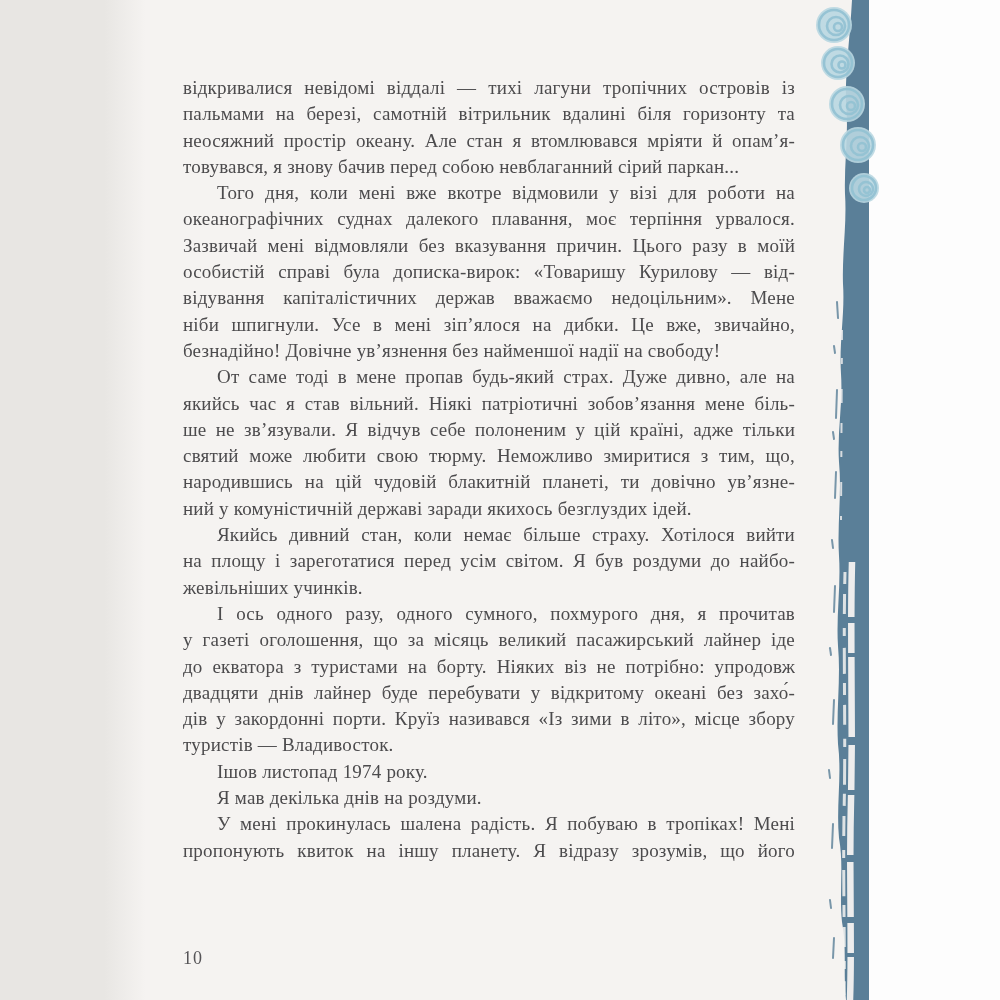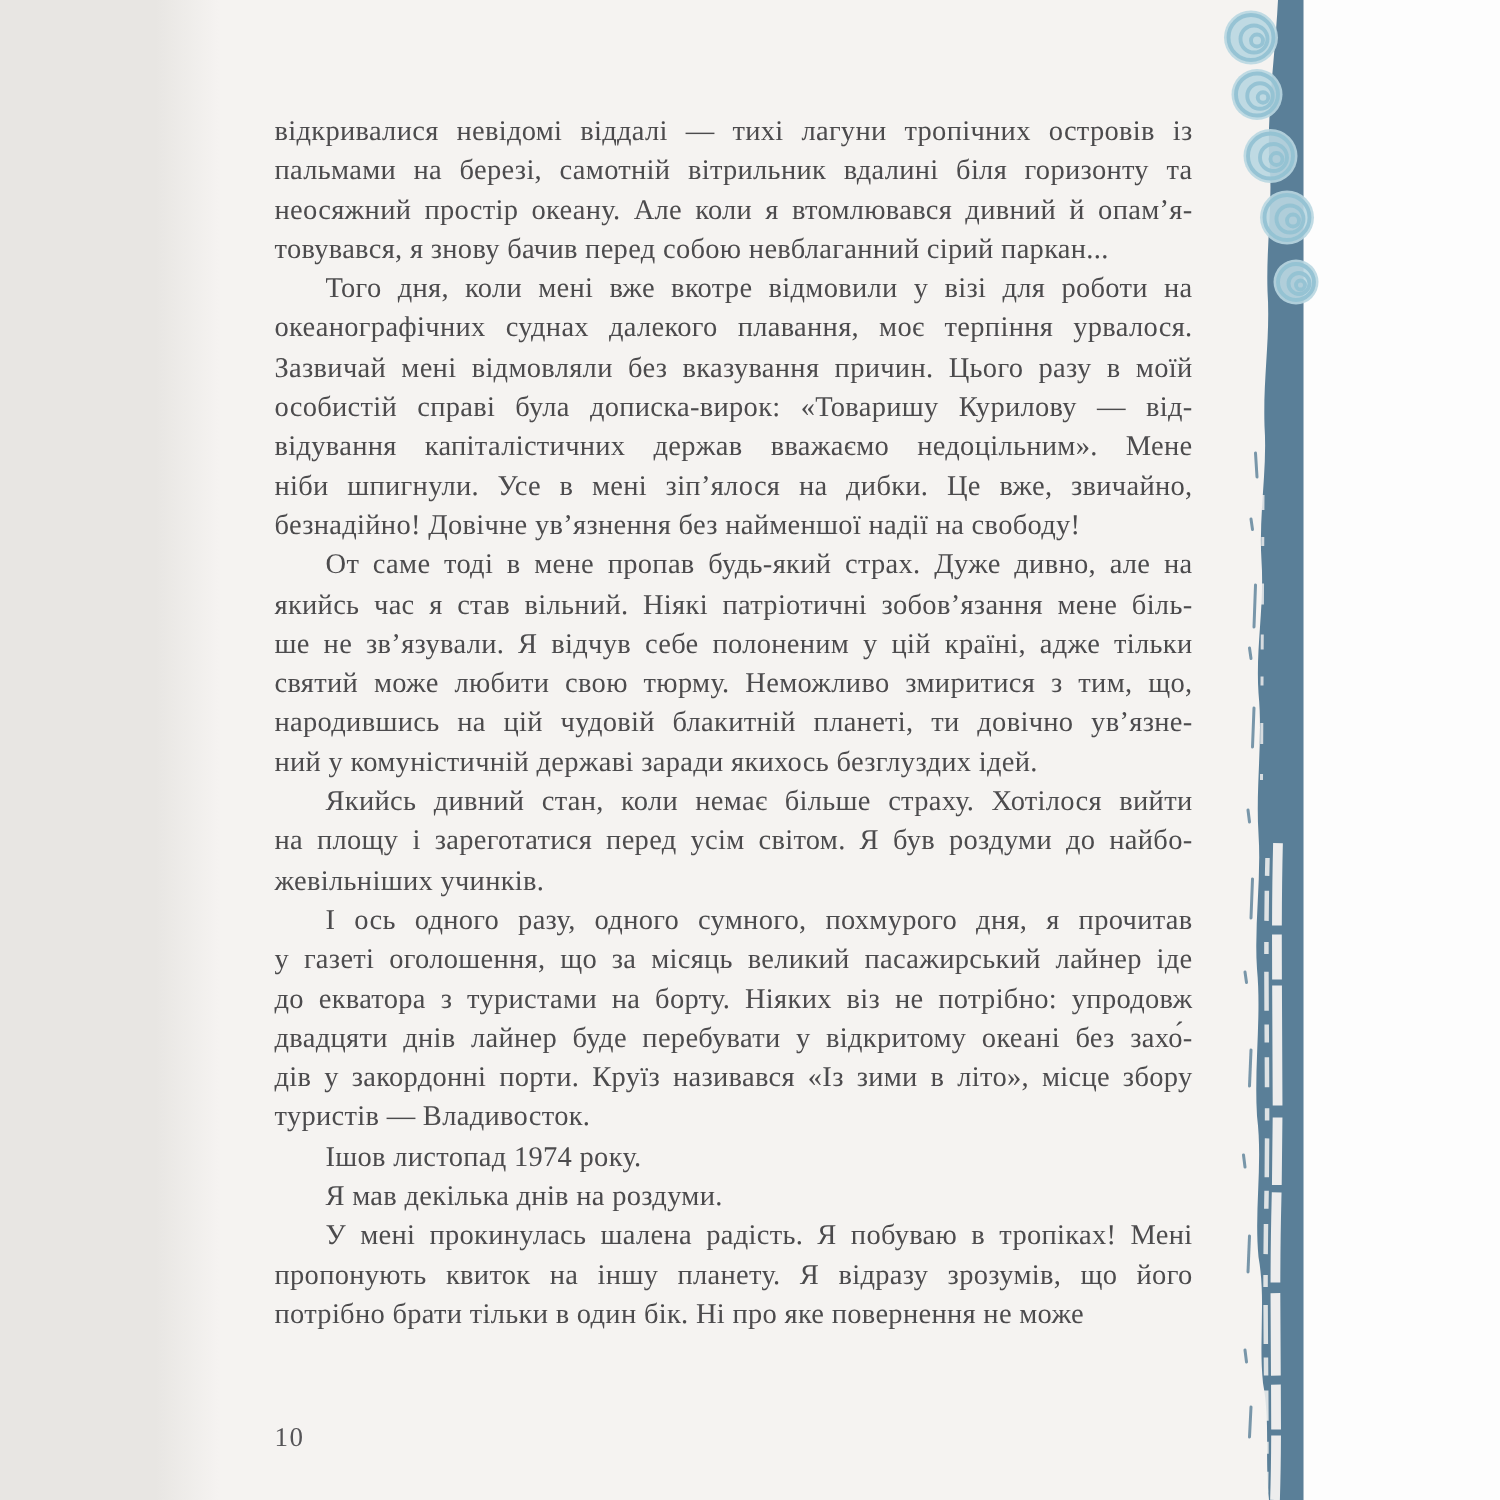--- a/index.html
+++ b/index.html
@@ -121,21 +121,21 @@
     <circle class="shell-body" cx="864" cy="188" r="15"></circle>
     <circle class="shell-line" cx="864" cy="188" r="12"></circle>
     <circle class="shell-line" cx="866" cy="189" r="7"></circle>
     <circle class="shell-line" cx="867" cy="190" r="3"></circle>
   </g>
 </svg>
 
 <div class="page-text">
     <div class="line">відкривалися невідомі віддалі — тихі лагуни тропічних островів із</div>
     <div class="line">пальмами на березі, самотній вітрильник вдалині біля горизонту та</div>
-    <div class="line">неосяжний простір океану. Але коли я втомлювався дивний й опам’я-</div>
+    <div class="line">неосяжний простір океану. Але стан я втомлювався мріяти й опам’я-</div>
     <div class="line last">товувався, я знову бачив перед собою невблаганний сірий паркан...</div>
     <div class="line indent">Того дня, коли мені вже вкотре відмовили у візі для роботи на</div>
     <div class="line">океанографічних суднах далекого плавання, моє терпіння урвалося.</div>
     <div class="line">Зазвичай мені відмовляли без вказування причин. Цього разу в моїй</div>
     <div class="line">особистій справі була дописка-вирок: «Товаришу Курилову — від-</div>
     <div class="line">відування капіталістичних держав вважаємо недоцільним». Мене</div>
     <div class="line">ніби шпигнули. Усе в мені зіп’ялося на дибки. Це вже, звичайно,</div>
     <div class="line last">безнадійно! Довічне ув’язнення без найменшої надії на свободу!</div>
     <div class="line indent">От саме тоді в мене пропав будь-який страх. Дуже дивно, але на</div>
     <div class="line">якийсь час я став вільний. Ніякі патріотичні зобов’язання мене біль-</div>
@@ -149,16 +149,15 @@
     <div class="line indent">І ось одного разу, одного сумного, похмурого дня, я прочитав</div>
     <div class="line">у газеті оголошення, що за місяць великий пасажирський лайнер іде</div>
     <div class="line">до екватора з туристами на борту. Ніяких віз не потрібно: упродовж</div>
     <div class="line">двадцяти днів лайнер буде перебувати у відкритому океані без захо́-</div>
     <div class="line">дів у закордонні порти. Круїз називався «Із зими в літо», місце збору</div>
     <div class="line last">туристів — Владивосток.</div>
     <div class="line indent last">Ішов листопад 1974 року.</div>
     <div class="line indent last">Я мав декілька днів на роздуми.</div>
     <div class="line indent">У мені прокинулась шалена радість. Я побуваю в тропіках! Мені</div>
     <div class="line">пропонують квиток на іншу планету. Я відразу зрозумів, що його</div>
-    <div class="line last">потрібно брати тільки в один бік. Ні про яке повернення не може</div>
   </div>
 
 <div class="page-number">10</div>
 
 </body></html>

